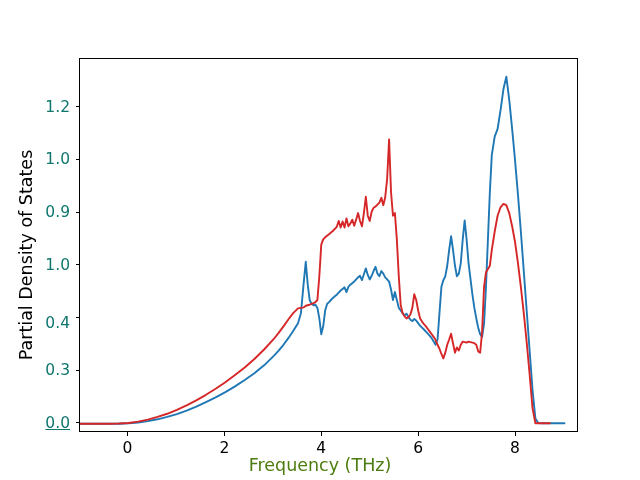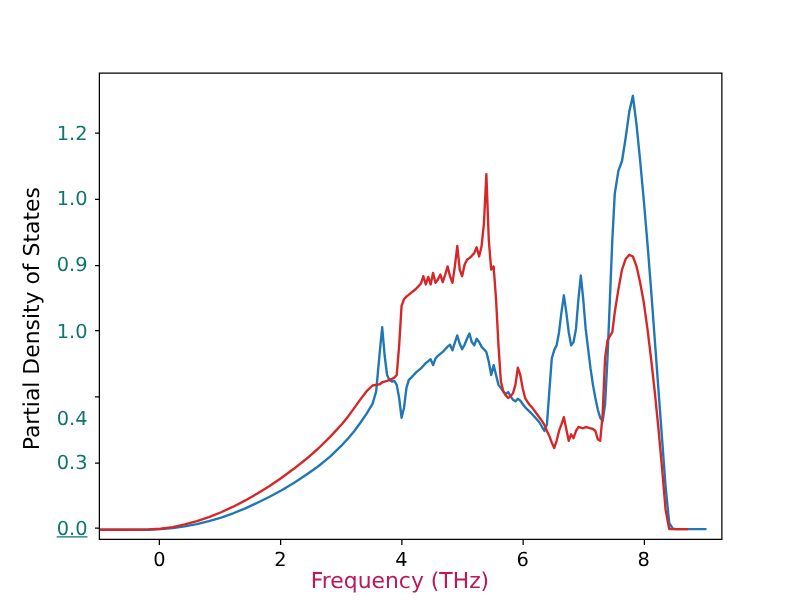--- a/index.html
+++ b/index.html
@@ -70,21 +70,21 @@
     height: 4px;
     background: #000;
   }
   #xlabel {
     position: absolute;
     left: 0;
     top: 455px;
     width: 640px;
     text-align: center;
     font-size: 17.5px;
-    color: #be185d;
+    color: #4d7c0f;
   }
   #ylabel {
     position: absolute;
     left: -161px;
     top: 245px;
     width: 374px;
     text-align: center;
     font-size: 17.5px;
     color: #000;
     transform: rotate(-90deg);
@@ -101,21 +101,21 @@
         <path d="M0.00 364.78 L9.69 364.78 L19.38 364.78 L29.07 364.78 L38.76 364.78 L48.45 364.25 L58.14 363.46 L67.83 362.15 L77.51 360.30 L87.20 357.93 L96.89 355.04 L106.58 351.61 L116.27 347.66 L125.96 343.18 L135.65 338.44 L145.34 333.18 L155.03 327.38 L164.72 321.06 L174.41 314.21 L184.10 306.31 L193.79 296.83 L198.63 291.56 L203.48 285.77 L208.32 279.18 L213.17 272.07 L218.01 264.17 L220.92 254.16 L223.82 222.56 L225.76 202.80 L227.70 225.19 L229.64 240.99 L231.57 244.94 L233.51 246.26 L235.45 245.73 L237.39 248.89 L239.33 259.43 L241.26 275.23 L243.20 267.33 L245.14 251.53 L247.08 244.94 L249.02 243.10 L250.95 240.99 L252.89 238.89 L254.83 237.31 L256.77 235.73 L258.70 233.62 L260.64 231.51 L262.58 229.93 L264.52 228.35 L266.46 233.09 L268.39 227.82 L270.33 225.72 L272.27 224.14 L274.21 222.56 L276.15 220.45 L278.08 218.34 L280.02 216.76 L281.96 221.24 L283.90 215.18 L285.83 209.39 L287.77 215.97 L289.71 220.45 L291.65 216.76 L293.59 212.02 L295.52 207.81 L297.46 214.65 L299.40 217.29 L301.34 212.02 L303.28 214.65 L305.21 218.34 L307.15 220.45 L309.09 222.56 L311.03 230.46 L312.97 240.99 L314.90 233.09 L316.84 240.99 L318.78 248.89 L320.72 251.53 L322.65 254.16 L324.59 256.27 L326.53 254.69 L328.47 258.11 L330.41 260.75 L332.34 262.06 L334.28 259.96 L336.22 261.54 L338.16 264.17 L340.10 266.80 L342.03 268.65 L343.97 270.49 L345.91 272.60 L347.85 274.71 L349.78 276.81 L351.72 279.18 L353.66 282.61 L355.60 285.77 L357.54 280.50 L359.47 254.16 L361.41 227.82 L363.35 221.24 L365.29 217.29 L367.23 206.75 L369.16 190.95 L371.10 177.25 L373.04 190.95 L374.98 206.75 L376.91 217.29 L378.85 214.65 L380.79 204.12 L382.73 180.42 L384.67 161.45 L386.60 180.42 L388.54 204.12 L390.48 219.92 L392.42 235.73 L394.36 248.89 L396.29 259.43 L398.23 268.65 L400.17 275.23 L402.11 277.87 L404.04 264.70 L405.98 227.82 L407.92 180.42 L409.86 133.01 L411.80 96.13 L414.70 77.70 L417.61 69.80 L420.52 51.36 L423.42 30.29 L426.33 17.65 L429.24 40.82 L432.14 69.80 L435.05 101.40 L437.96 135.64 L440.86 172.51 L443.77 212.02 L446.68 251.53 L449.58 291.04 L452.49 330.54 L455.40 359.51 L458.30 363.99 L461.21 364.25 L469.93 364.25 L484.47 364.25 L499.00 NaN" fill="none" stroke="#1f77b4" stroke-width="1.9" stroke-linejoin="round" stroke-linecap="round"></path>
         <path d="M0.00 364.78 L9.69 364.78 L19.38 364.78 L29.07 364.78 L38.76 364.52 L48.45 363.99 L58.14 362.67 L67.83 360.57 L77.51 357.93 L87.20 354.77 L96.89 350.82 L106.58 346.35 L116.27 341.34 L125.96 335.81 L135.65 329.75 L145.34 323.17 L155.03 316.06 L164.72 308.42 L174.41 299.99 L184.10 290.51 L193.79 279.97 L198.63 273.92 L203.48 267.33 L208.32 260.48 L213.17 254.16 L218.01 249.42 L220.92 248.89 L223.82 248.37 L225.76 246.79 L227.70 246.26 L229.64 245.73 L231.57 244.94 L233.51 244.15 L235.45 243.10 L237.39 240.99 L239.33 217.29 L241.26 185.68 L243.20 180.42 L245.14 178.31 L247.08 176.73 L249.02 175.15 L250.95 173.57 L252.89 171.99 L254.83 169.88 L256.77 167.77 L258.70 161.98 L260.64 168.56 L262.58 162.51 L264.52 168.56 L266.46 159.35 L268.39 167.25 L270.33 164.61 L272.27 160.66 L274.21 166.72 L276.15 160.66 L278.08 154.08 L280.02 161.98 L281.96 167.25 L283.90 154.08 L285.83 137.75 L287.77 156.71 L289.71 161.98 L291.65 152.76 L293.59 148.81 L295.52 147.49 L297.46 145.65 L299.40 143.54 L301.34 138.80 L303.28 146.18 L305.21 138.27 L307.15 119.84 L309.09 80.33 L311.03 133.01 L312.97 156.71 L314.90 154.08 L316.84 180.42 L318.78 217.29 L320.72 246.26 L322.65 254.16 L324.59 257.32 L326.53 259.43 L328.47 258.11 L330.41 255.48 L332.34 248.89 L334.28 235.20 L336.22 240.99 L338.16 251.53 L340.10 259.43 L342.03 262.59 L343.97 265.22 L345.91 267.33 L347.85 269.96 L349.78 272.60 L351.72 275.23 L353.66 277.87 L355.60 281.03 L357.54 285.77 L359.47 289.72 L361.41 294.99 L363.35 299.46 L365.29 293.67 L367.23 285.77 L369.16 280.50 L371.10 274.71 L373.04 284.45 L374.98 293.67 L376.91 288.40 L378.85 291.56 L380.79 285.77 L382.73 282.61 L384.67 283.13 L386.60 283.66 L388.54 282.61 L390.48 283.13 L392.42 283.66 L394.36 284.19 L396.29 285.77 L398.23 292.35 L400.17 293.67 L402.11 272.60 L404.04 227.82 L405.98 213.34 L407.92 209.91 L409.86 206.75 L411.80 190.95 L414.70 172.51 L417.61 156.71 L420.52 148.28 L423.42 144.86 L426.33 146.18 L429.24 154.08 L432.14 167.25 L435.05 183.05 L437.96 204.12 L440.86 227.82 L443.77 254.16 L446.68 283.13 L449.58 314.74 L452.49 348.98 L455.40 364.25 L458.30 364.25 L461.21 364.25 L469.93 364.25 L484.47 NaN L499.00 NaN" fill="none" stroke="#d62728" stroke-width="1.9" stroke-linejoin="round" stroke-linecap="round"></path>
       </svg>
   </div>
 
   <div id="ytick-labels">
       <div class="ytick-wrap" style="top: 422.782px; padding-right: 9px; text-decoration: underline;">0.0</div>
       <div class="ytick-mark" style="top: 422.282px;"></div>
       <div class="ytick-wrap" style="top: 370.106px; padding-right: 9px;">0.3</div>
       <div class="ytick-mark" style="top: 369.606px;"></div>
-      <div class="ytick-wrap" style="top: 335px; padding-right: 9px;">0.4</div>
+      <div class="ytick-wrap" style="top: 323px; padding-right: 9px;">0.4</div>
       <div class="ytick-mark" style="top: 316.93px;"></div>
       <div class="ytick-wrap" style="top: 264.754px; padding-right: 9px;">1.0</div>
       <div class="ytick-mark" style="top: 264.254px;"></div>
       <div class="ytick-wrap" style="top: 212.077px; padding-right: 9px;">0.9</div>
       <div class="ytick-mark" style="top: 211.577px;"></div>
       <div class="ytick-wrap" style="top: 159.401px; padding-right: 9px;">1.0</div>
       <div class="ytick-mark" style="top: 158.901px;"></div>
       <div class="ytick-wrap" style="top: 106.725px; padding-right: 9px;">1.2</div>
       <div class="ytick-mark" style="top: 106.225px;"></div>
     </div>

